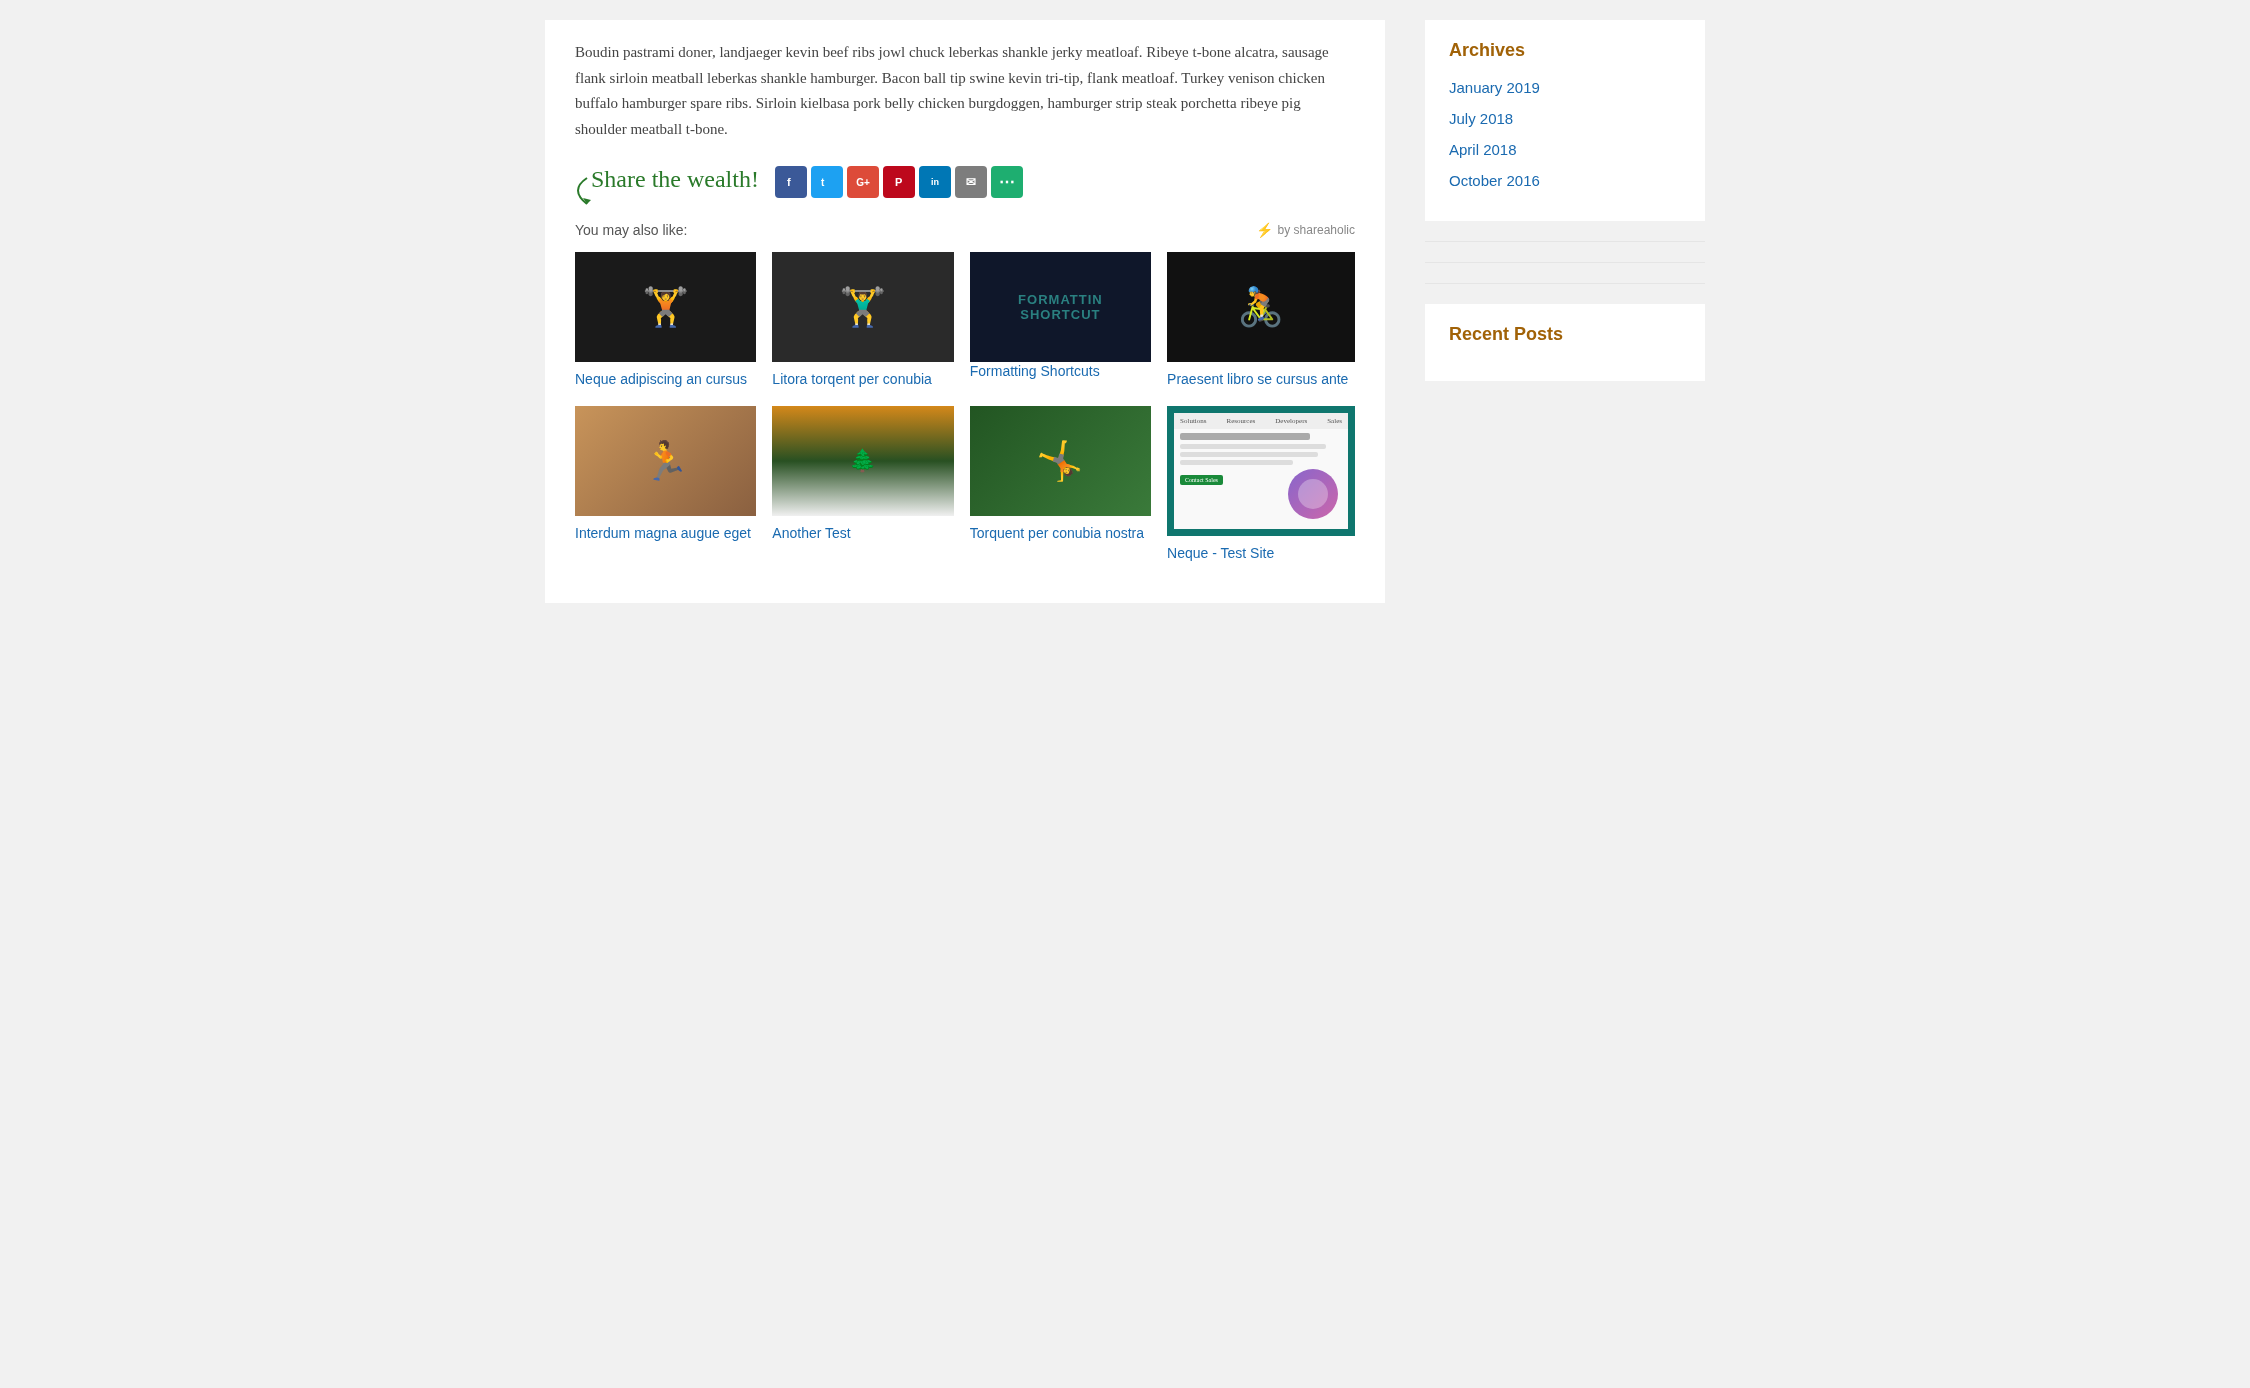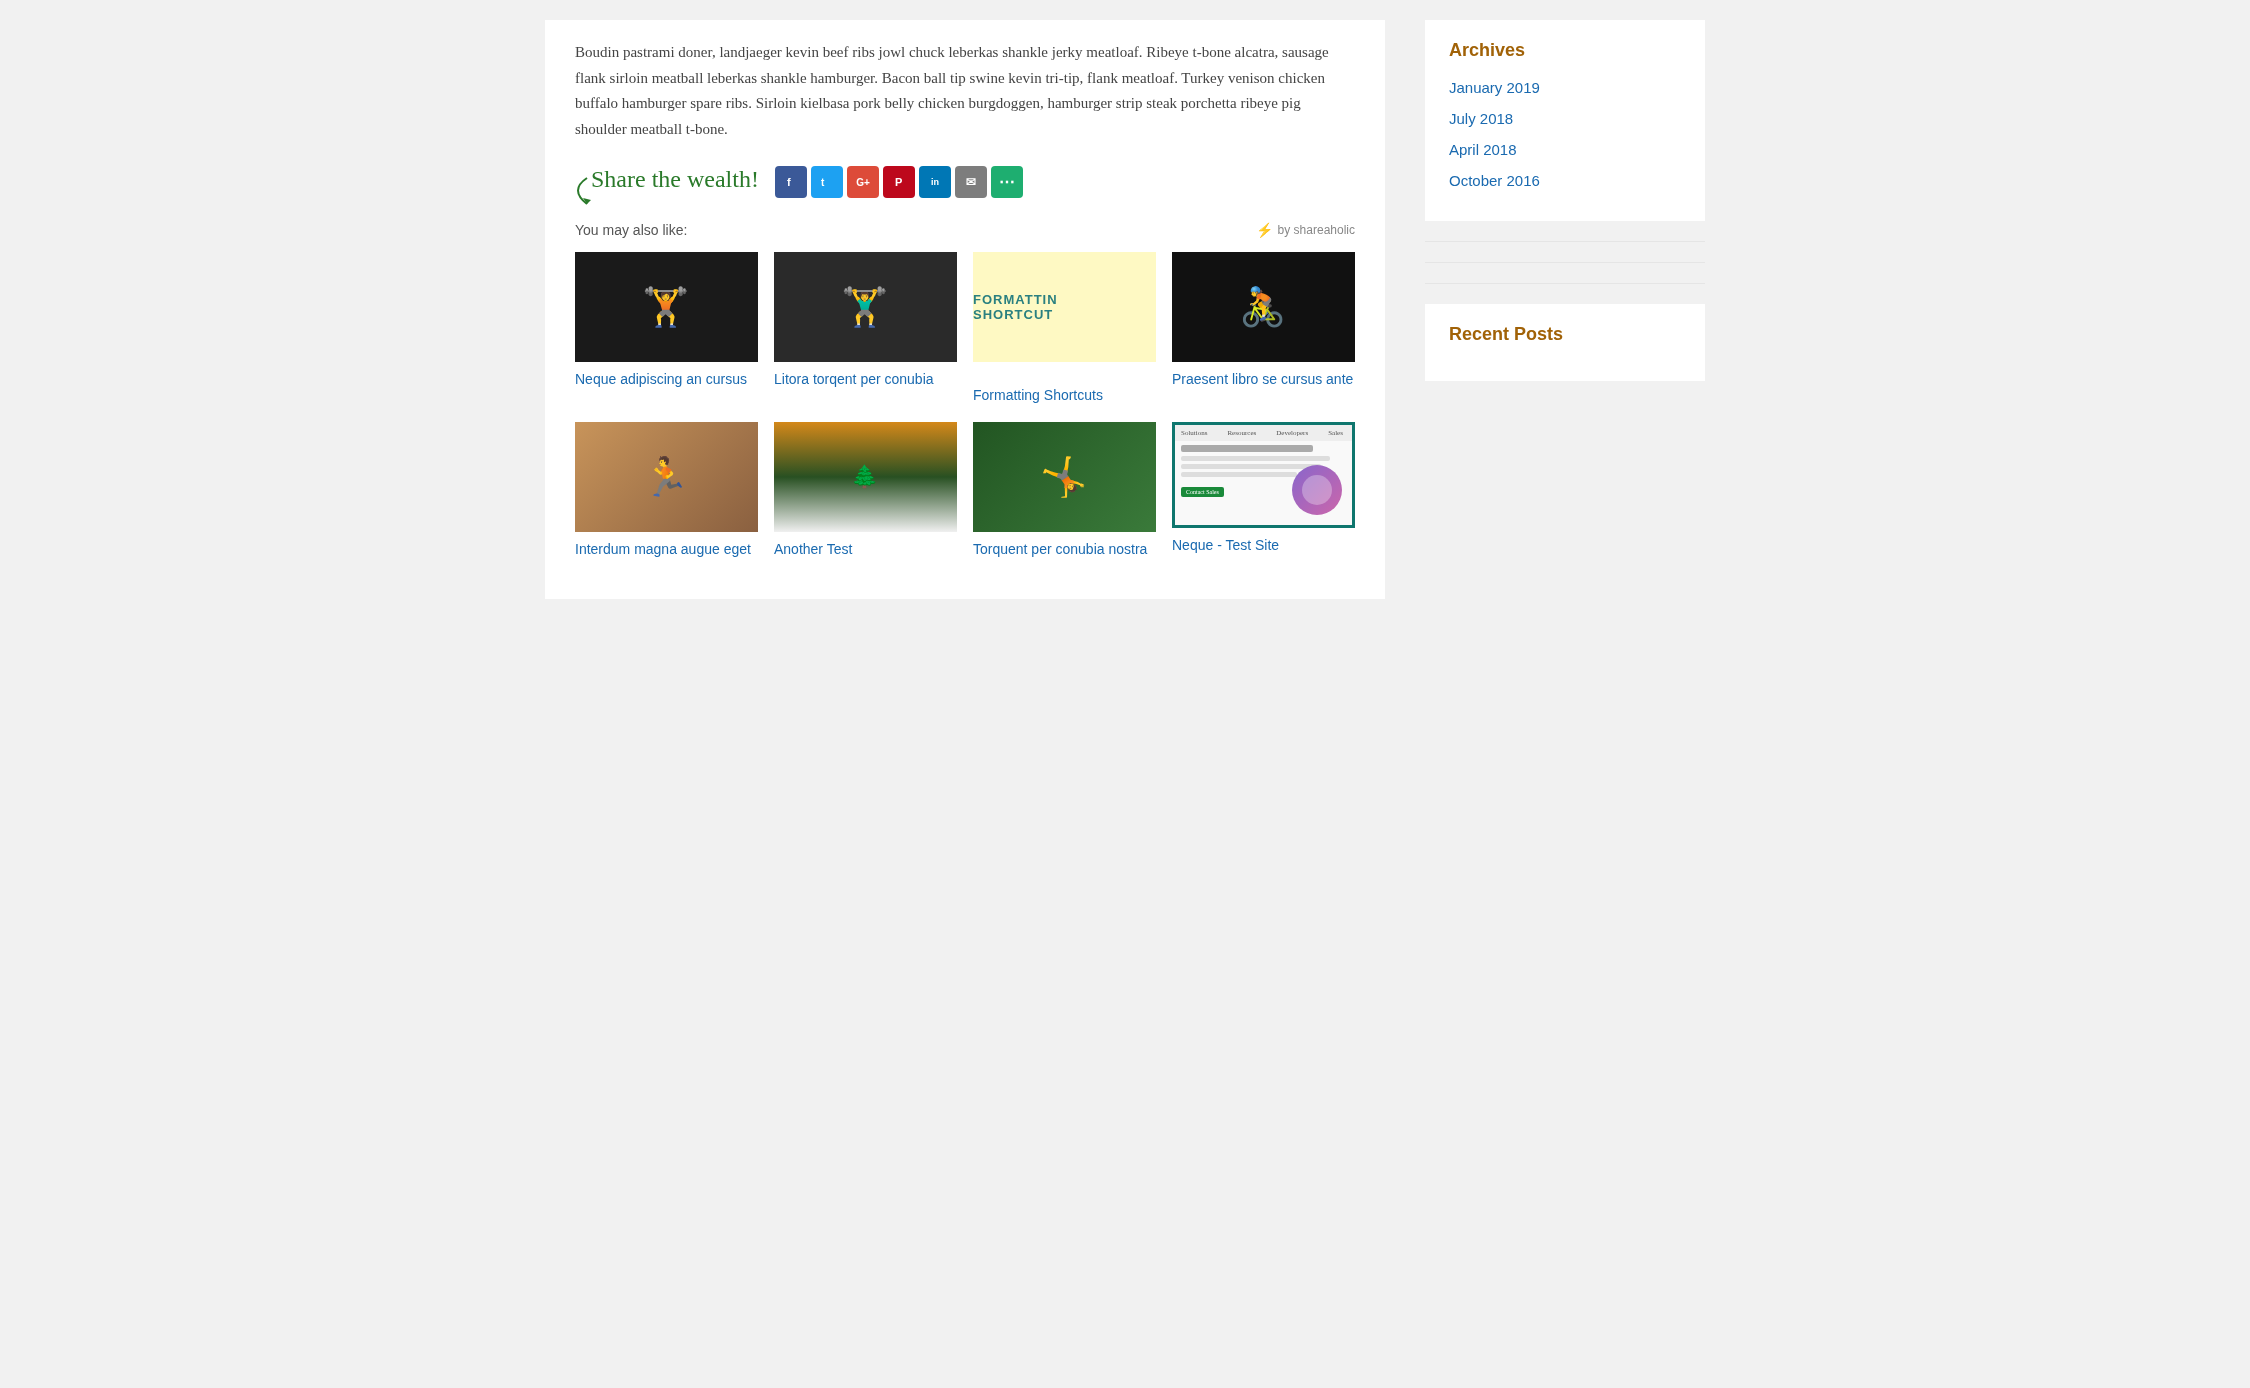--- a/index.html
+++ b/index.html
@@ -141,47 +141,47 @@
     }
     .meta-abbr {
       border-bottom: 1px dotted #999;
       text-decoration: none;
       color: inherit;
     }
     
     .formatting-placeholder {
       width: 100%;
       height: 110px;
-      background: #fef9c3;
-      display: flex;
-      align-items: flex-start;
-      justify-content: center;
-      margin-bottom: 24px;
+      background: #0f172a;
+      display: flex;
+      align-items: center;
+      justify-content: center;
+      margin-bottom: 0;
       flex-direction: column;
     }
     .formatting-text-line1 {
       font-family: Arial, sans-serif;
       font-weight: bold;
       font-size: 13px;
       color: #2a8080;
       letter-spacing: 1px;
     }
     .formatting-text-line2 {
       font-family: Arial, sans-serif;
       font-weight: bold;
       font-size: 13px;
       color: #2a8080;
       letter-spacing: 1px;
     }
     
     .website-mock {
       width: 100%;
-      height: 106px;
+      height: 130px;
       background: #f9f9f9;
-      border: 3px solid #0f766e;
+      border: 7px solid #0f766e;
       margin-bottom: 8px;
       overflow: hidden;
       position: relative;
     }
     .website-mock-nav {
       height: 16px;
       background: #eee;
       display: flex;
       align-items: center;
       padding: 0 6px;

